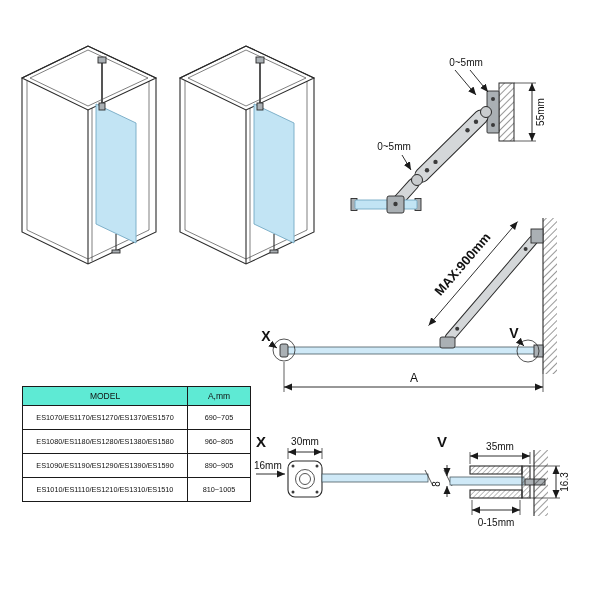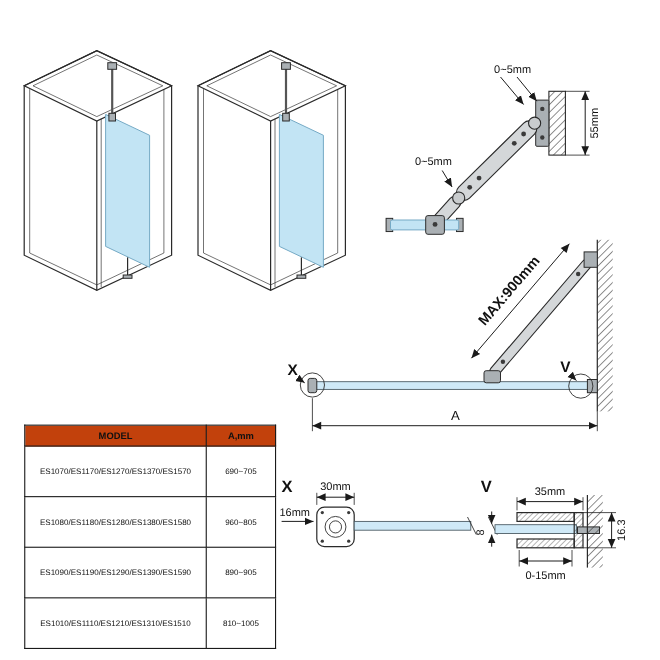--- a/index.html
+++ b/index.html
@@ -21,22 +21,22 @@
   .prof{stroke:#2a2a2a;stroke-width:1.1;fill:#fff;}
   .hatchfill{fill:url(#hatch);}
   .hatchfill2{fill:url(#hatch2);stroke:#2a2a2a;stroke-width:1.1;}
   .t10{font-size:10px;}
   .t12{font-size:12px;}
   .tbold{font-size:14px;font-weight:bold;}
   .tbold15{font-size:15px;font-weight:bold;}
   .tmax{font-size:13px;font-weight:bold;}
   #model-table{position:absolute;left:22px;top:386px;border-collapse:collapse;font-family:"Liberation Sans",sans-serif;background:#fff;}
   #model-table th,#model-table td{border:1px solid #1a1a1a;text-align:center;}
-  #model-table th{background:#c2410c;font-size:8.5px;font-weight:bold;padding:4px 2px;color:#111;}
-  #model-table td{font-size:7.3px;padding:18px 2px;color:#111;white-space:nowrap;}
+  #model-table th{background:#5eead4;font-size:8.5px;font-weight:normal;padding:4px 2px;color:#111;}
+  #model-table td{font-size:7.3px;padding:7px 2px;color:#111;white-space:nowrap;}
   .c1{width:160px;}
   .c2{width:58px;}
 </style>
 </head>
 <body>
 
 <div id="canvas">
 
 <svg width="600" height="600" viewBox="0 0 600 600">
   <defs>

